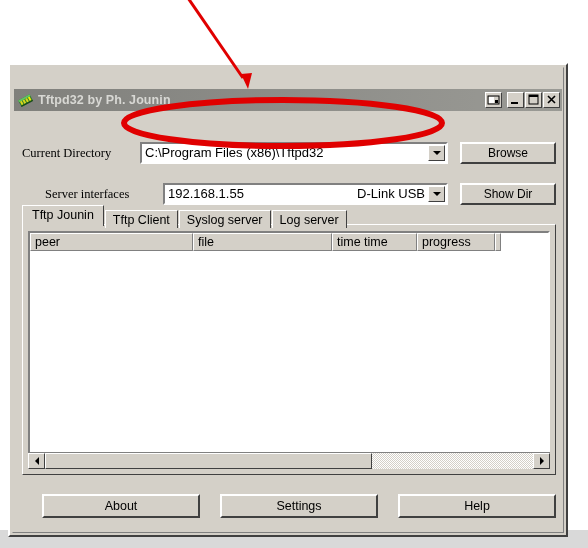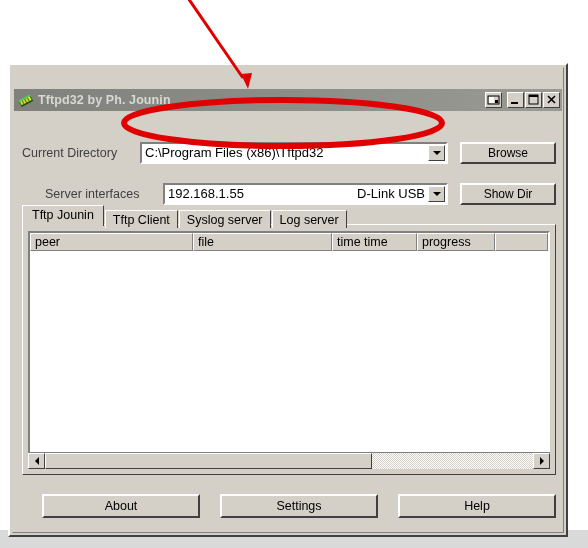--- a/index.html
+++ b/index.html
@@ -123,24 +123,25 @@
     right: 6px;
     height: 22px;
     display: flex;
     align-items: center;
   }
   .form-row.r1 { top: 49px; }
   .form-row.r2 { top: 90px; margin-left: 23px; }
 
   .field-label {
     font-size: 12.5px;
-    color: #404040;
+    color: #000000;
     width: 118px;
     flex: 0 0 auto;
     white-space: nowrap;
+    font-family: Liberation Serif, serif;
   }
 
   .combo {
     flex: 1 1 auto;
     height: 22px;
     background: #ffffff;
     border-top: 2px solid #808080;
     border-left: 2px solid #808080;
     border-right: 2px solid #ffffff;
     border-bottom: 2px solid #ffffff;
@@ -258,21 +259,21 @@
     top: 6px;
     right: 5px;
     bottom: 5px;
     background: #ffffff;
     border-top: 2px solid #808080;
     border-left: 2px solid #808080;
     border-right: 2px solid #ffffff;
     border-bottom: 2px solid #ffffff;
     box-sizing: border-box;
     display: flex;
-    flex-direction: column;
+    flex-direction: row;
   }
   .lv-header {
     display: flex;
     height: 18px;
     flex: 0 0 auto;
   }
   .lv-col {
     background: #d4d0c8;
     border-top: 1px solid #ffffff;
     border-left: 1px solid #ffffff;

